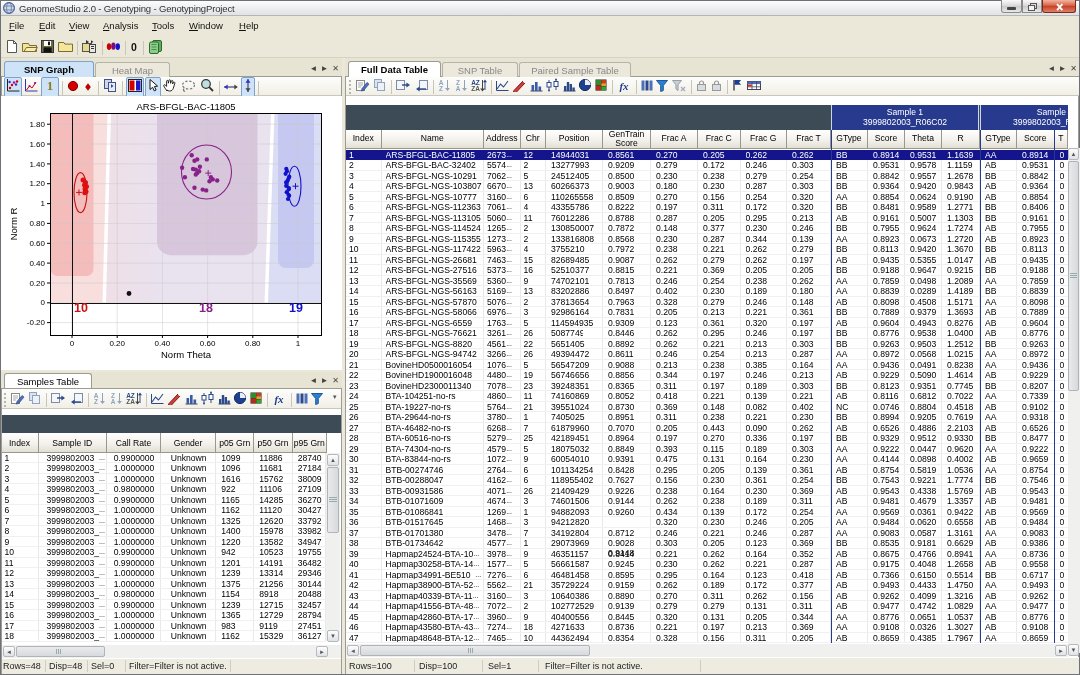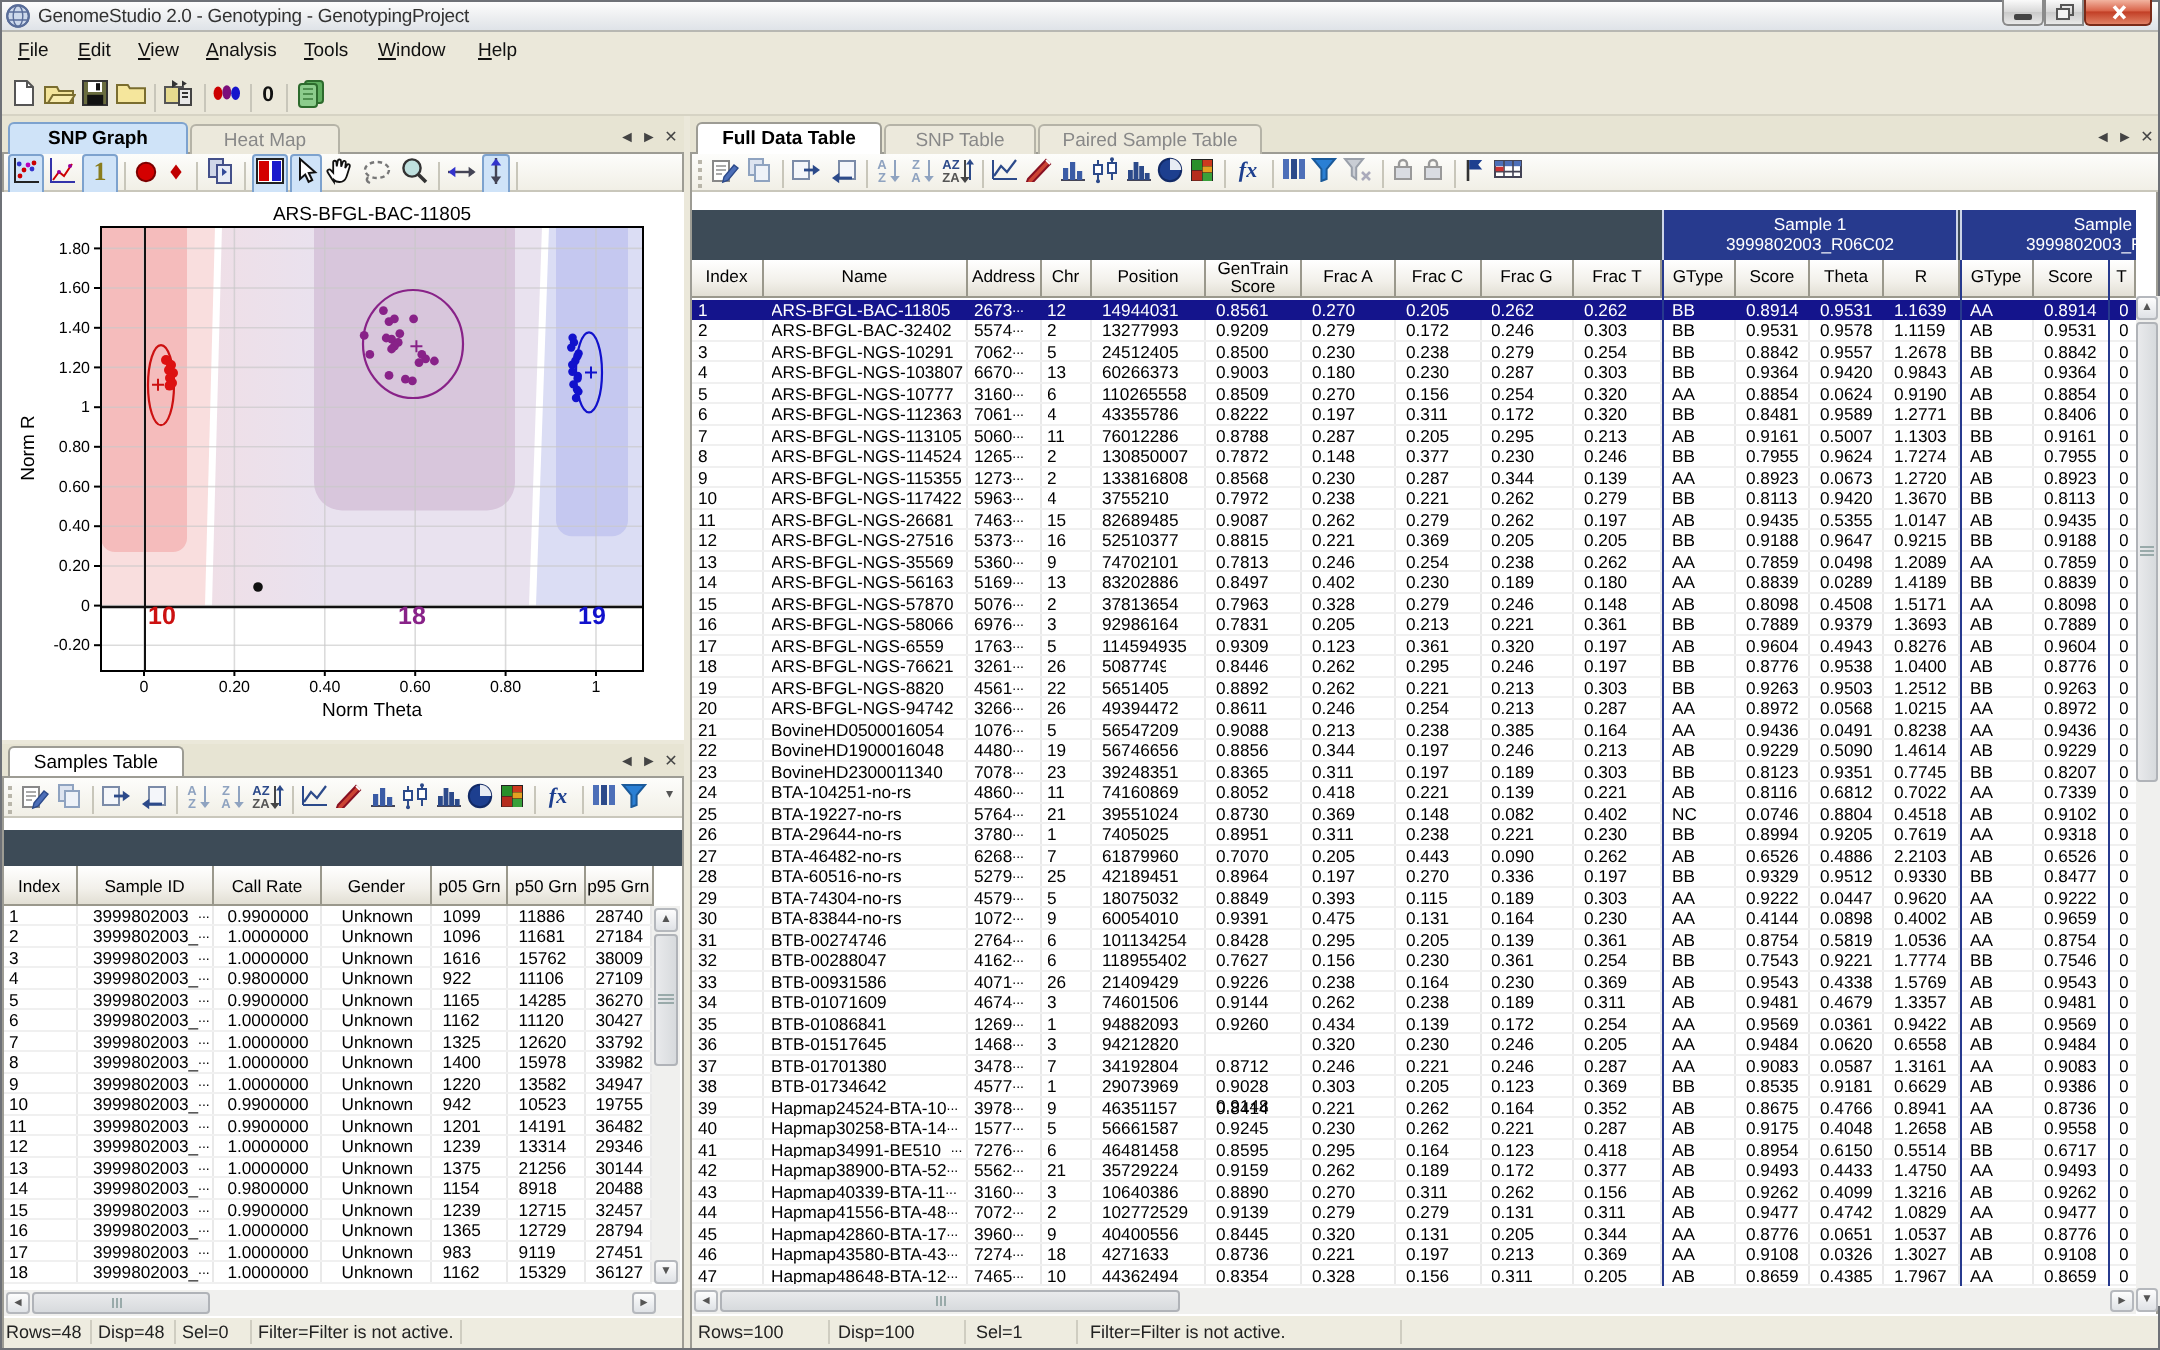--- a/index.html
+++ b/index.html
@@ -1448,21 +1448,21 @@
       <span style="left:39.5px;width:98.5px;">Hapmap34991-BE510_<span style="font-size:7px">...</span></span>
       <span style="left:141px;width:33.5px;">7276<span style="font-size:7px">...</span></span>
       <span style="left:177.5px;width:22.5px;">6</span>
       <span style="left:205px;width:52px;">46481458</span>
       <span style="left:262px;width:43px;">0.8595</span>
       <span style="left:310px;width:42px;">0.295</span>
       <span style="left:357px;width:37.5px;">0.164</span>
       <span style="left:399.5px;width:41.5px;">0.123</span>
       <span style="left:446px;width:39px;">0.418</span>
       <span style="left:490px;width:32px;">AB</span>
-      <span style="left:527px;width:32px;">0.8954</span>
+      <span style="left:527px;width:32px;">0.7366</span>
       <span style="left:564px;width:32px;">0.6150</span>
       <span style="left:601px;width:33px;">0.5514</span>
       <span style="left:639px;width:32px;">BB</span>
       <span style="left:676px;width:32.5px;">0.6717</span>
       <span style="left:713.5px;width:8.5px;">0</span>
     </div>
     <div class="row" style="top:430.5px;">
       <span style="left:3px;width:32.5px;">42</span>
       <span style="left:39.5px;width:98.5px;">Hapmap38900-BTA-52<span style="font-size:7px">...</span></span>
       <span style="left:141px;width:33.5px;">5562<span style="font-size:7px">...</span></span>

